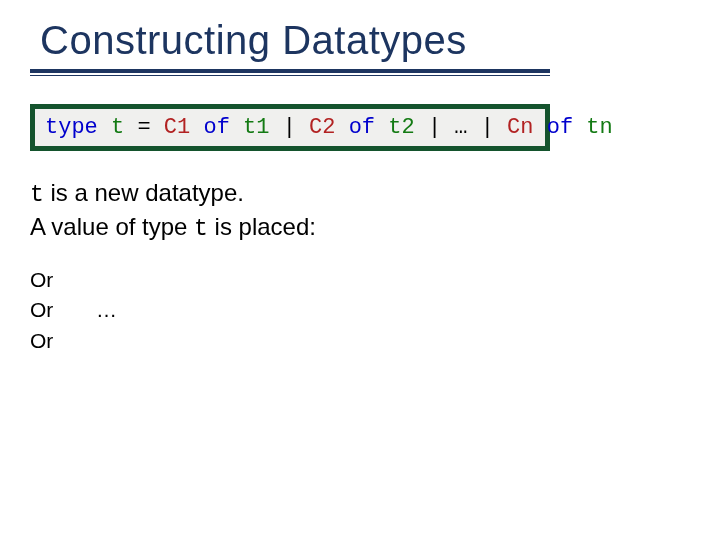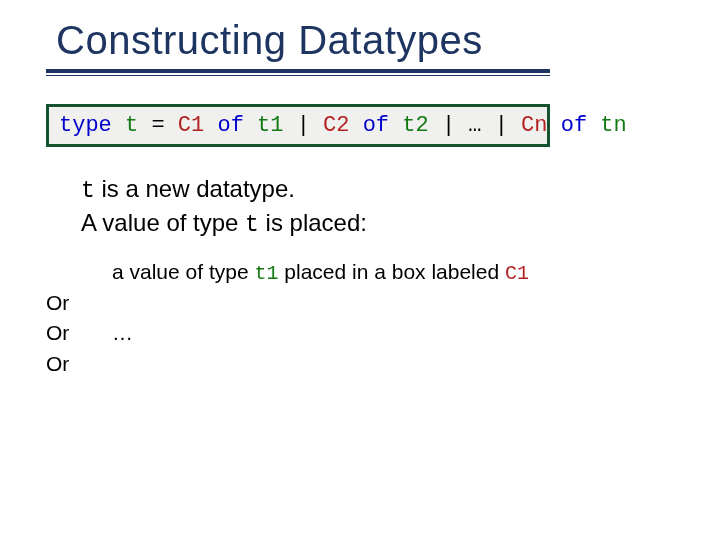--- a/index.html
+++ b/index.html
@@ -7,21 +7,21 @@
   padding: 0;
   width: 720px;
   height: 540px;
   background: #ffffff;
   font-family: Verdana, Geneva, sans-serif;
 }
 .slide {
   width: 580px;
   height: 540px;
   box-sizing: border-box;
-  padding: 18px 30px 20px 46px;
+  padding: 18px 30px 20px 30px;
   color: #000;
 }
 h1.title {
   font-family: Verdana, Geneva, sans-serif;
   font-size: 40px;
   font-weight: 400;
   color: #1d3560;
   margin: 0 0 6px 10px;
   letter-spacing: 0.5px;
 }
@@ -29,37 +29,36 @@
   height: 4px;
   background: #1d3560;
   margin: 0 0 2px 0;
 }
 .rule-thin {
   height: 1px;
   background: #1d3560;
   margin: 0 0 28px 0;
 }
 .codebox {
-  border: 3px solid #14532d;
+  border: 5px solid #14532d;
   background: #f0f0ee;
   padding: 6px 10px;
   font-family: "Courier New", Courier, monospace;
   font-size: 22px;
   line-height: 1.15;
   white-space: nowrap;
   margin-bottom: 26px;
 }
 .kw  { color: #0000cd; }
 .id  { color: #137a13; }
 .con { color: #b22222; }
 .plain { color: #000; }
 .body {
   font-size: 24px;
   line-height: 1.3;
-  margin-left: 35px;
 }
 .body .mono { font-family: "Courier New", Courier, monospace; font-size: 23px; }
 .list {
   margin-top: 18px;
   font-size: 21px;
 }
 .list .row {
   display: flex;
   gap: 30px;
   margin-bottom: 4px;
@@ -107,23 +106,20 @@
   </div>
 
   <div class="body">
     <span class="mono">t</span><span>  is a new datatype.</span><br>
     <span>A value of type </span><span class="mono">t</span><span> is placed:</span>
   </div>
 
   <div class="list">
     <div class="row">
       <span class="gutter"></span>
-      <span>
-        <span>a value of type </span><span class="mono id">t1</span><span> placed in a box labeled </span><span class="mono con">C1</span>
-      </span>
     </div>
     <div class="row">
       <span class="gutter">Or</span>
     </div>
     <div class="row">
       <span class="gutter">Or</span>
       <span>…</span>
     </div>
     <div class="row">
       <span class="gutter">Or</span>

